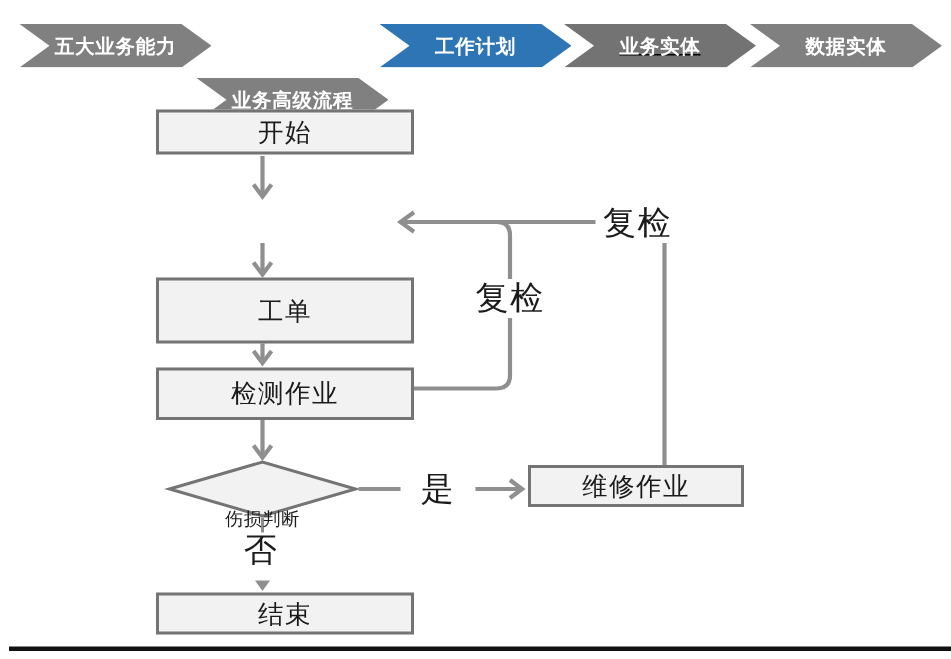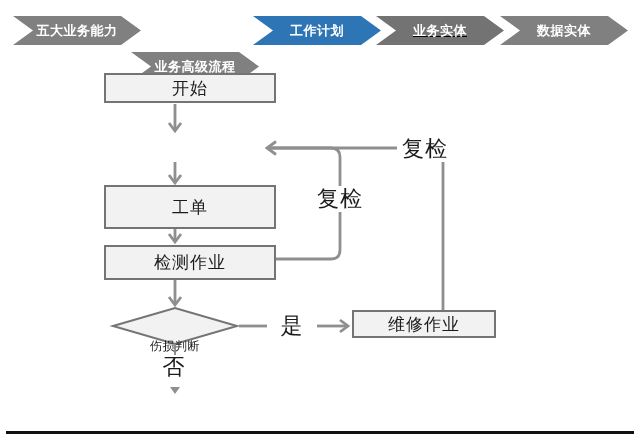--- a/index.html
+++ b/index.html
@@ -117,20 +117,23 @@
   <div class="node" style="top:185px;height:44px">
       <span>工单</span>
     </div>
   <div class="node" style="top:245px;height:35px">
       <span>检测作业</span>
     </div>
   <div class="diamond-label">伤损判断</div>
   <div class="node" style="left:352px;top:310px;width:144px;height:28px">
       <span>维修作业</span>
     </div>
+  <div class="node" style="top:395px;height:28px">
+      <span>结束</span>
+    </div>
 
   <div class="edge-label masked" style="left:315px;top:186px;width:50px;height:26px">复检</div>
   <div class="edge-label masked" style="left:397px;top:135px;width:56px;height:27px">复检</div>
   <div class="edge-label" style="left:276px;top:315px;width:32px;height:22px">是</div>
   <div class="edge-label" style="left:158px;top:356px;width:32px;height:22px">否</div>
 
   <div class="bottom-line"></div>
 </div>
 
 </body></html>

